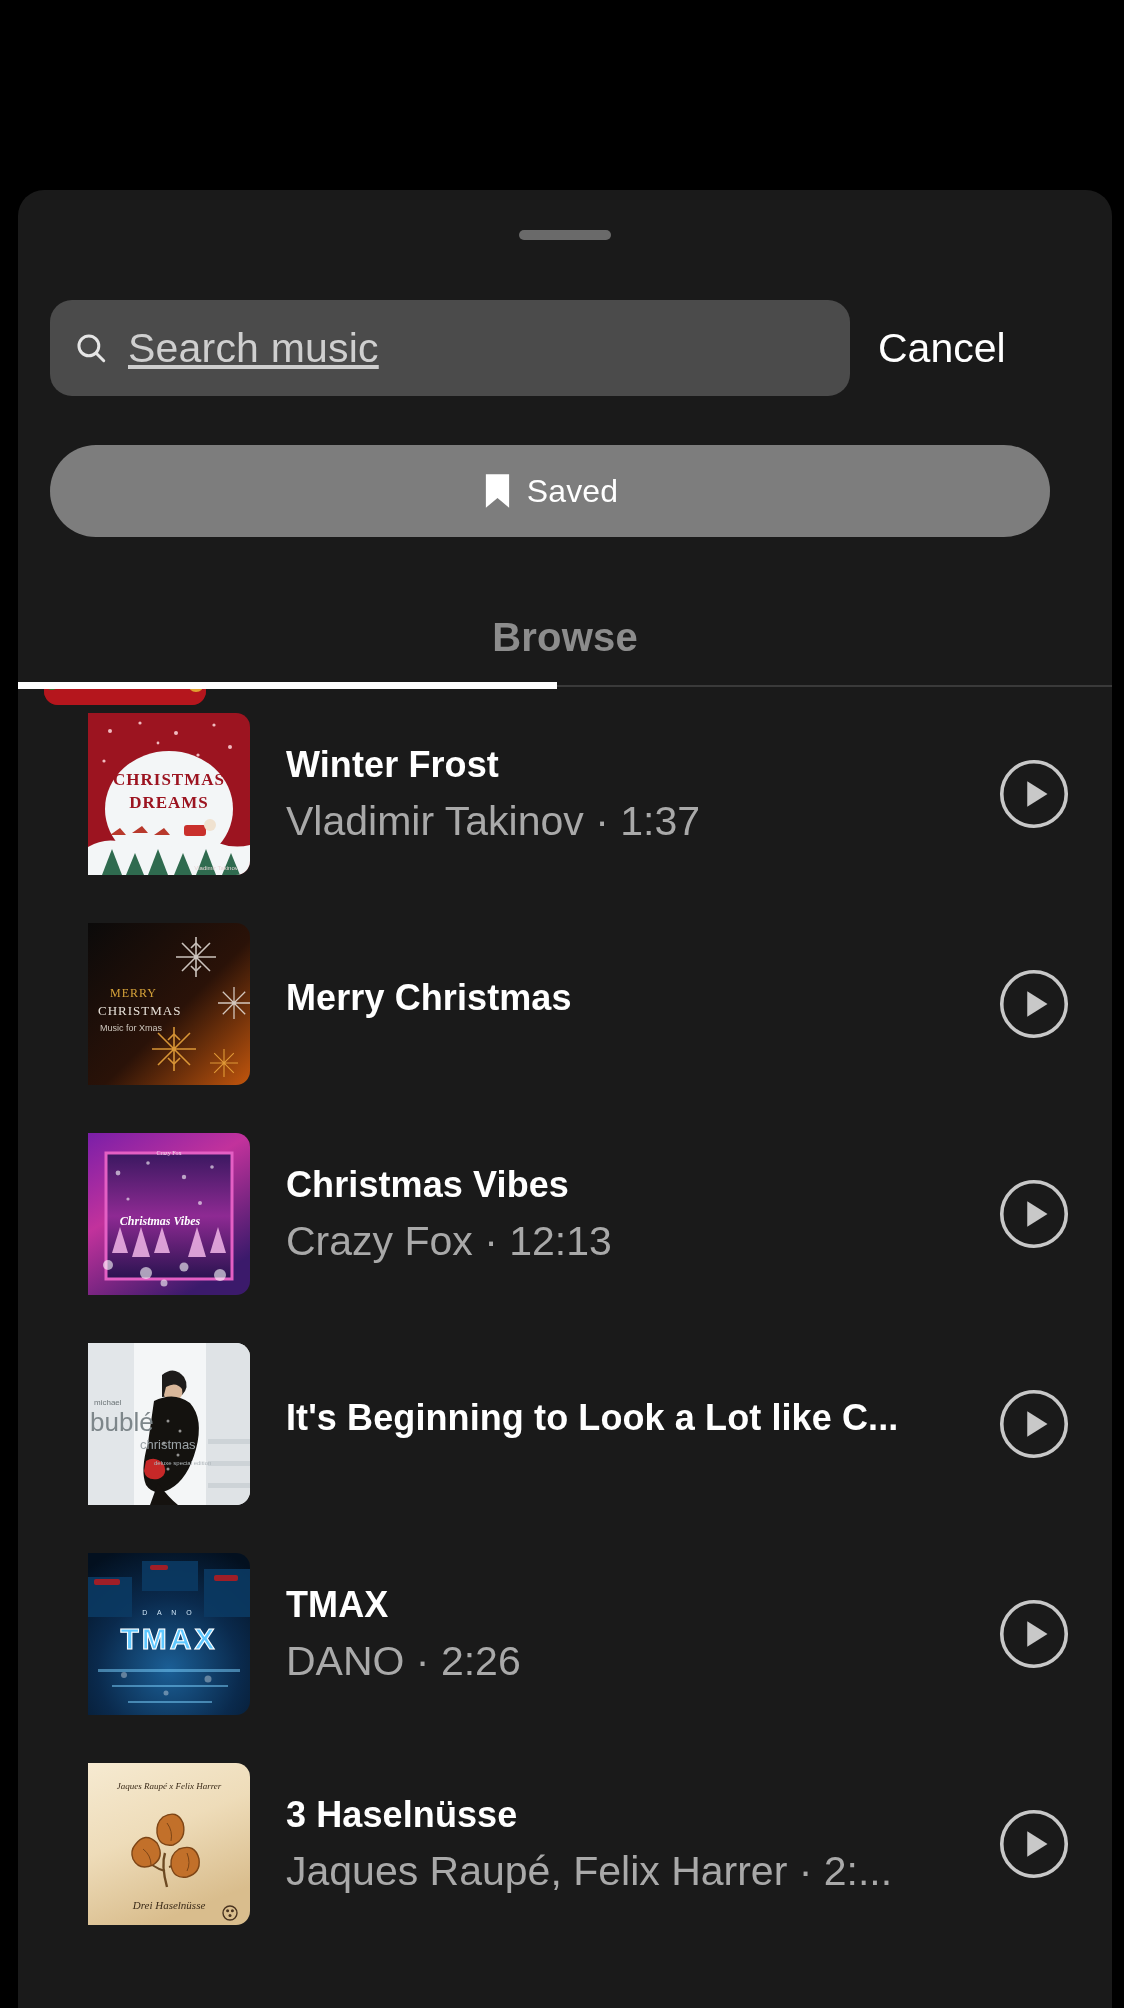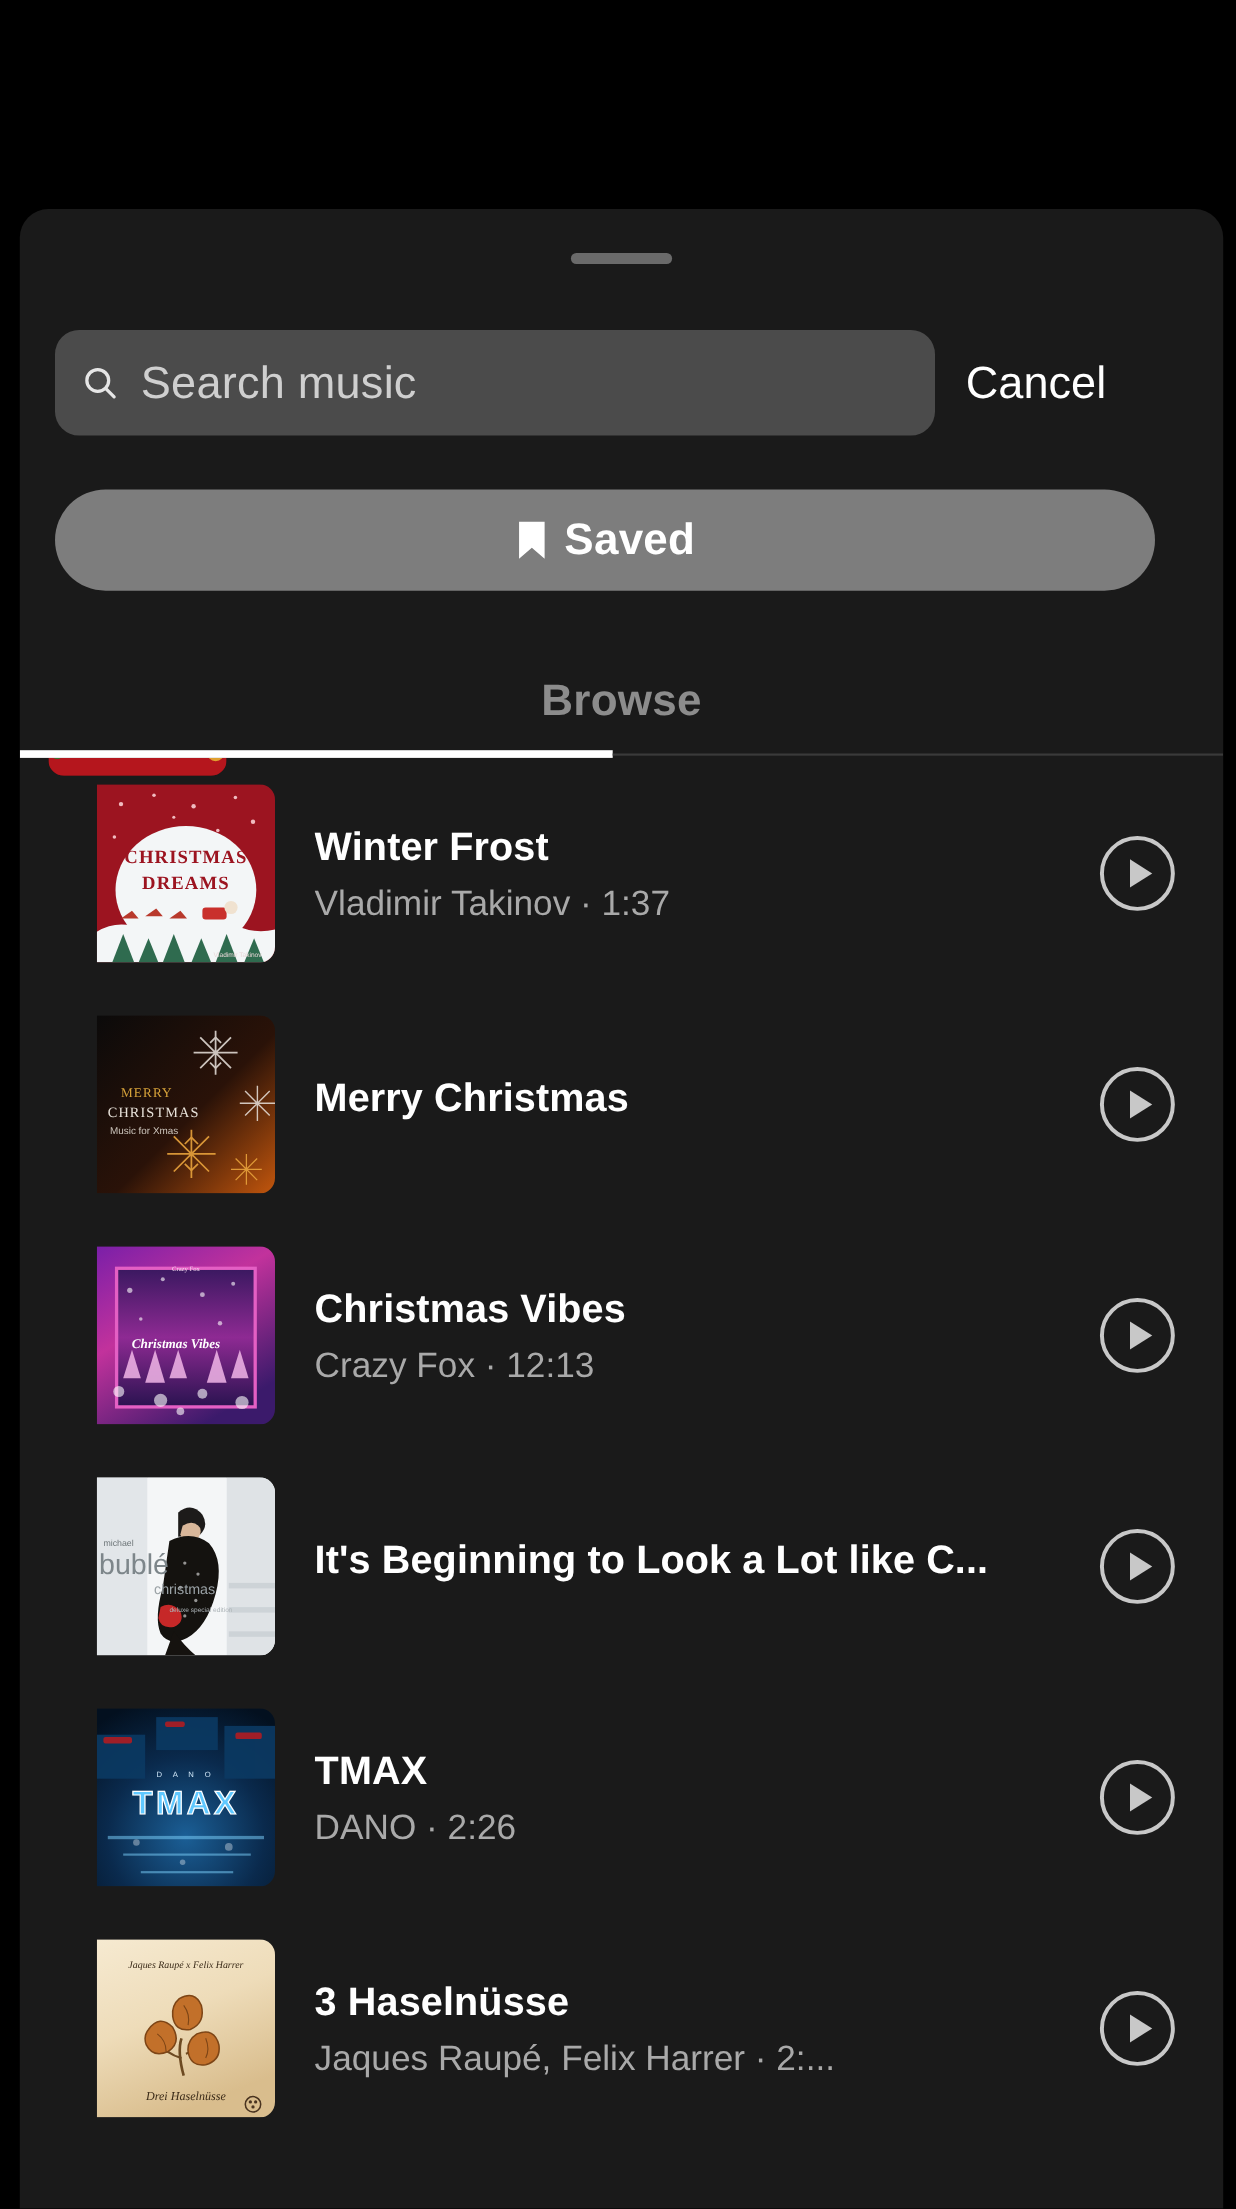--- a/index.html
+++ b/index.html
@@ -26,33 +26,34 @@
     display:flex;align-items:center;gap:22px;
   }
   #search-box{
     flex:0 0 auto;width:800px;height:96px;background:#4b4b4b;border-radius:22px;
     display:flex;align-items:center;padding:0 24px;box-sizing:border-box;gap:20px;
   }
   .search-glyph{width:34px;height:34px;flex:0 0 auto;display:block;}
   #search-placeholder{
     color:#cfcfcf;font-size:41px;font-weight:400;letter-spacing:.2px;
     white-space:nowrap;
+    text-decoration:underline;
   }
   #cancel-button{
     color:#ffffff;font-size:41px;font-weight:400;white-space:nowrap;cursor:pointer;
     padding-left:6px;
   }
   
   #saved-button{
     position:absolute;left:32px;top:255px;width:1000px;height:92px;
     background:#7d7d7d;border-radius:46px;
     display:flex;align-items:center;justify-content:center;gap:14px;cursor:pointer;
   }
   .bookmark-glyph{width:31px;height:37px;display:block;}
-  #saved-label{color:#fff;font-size:40px;font-weight:700;letter-spacing:.2px;}
+  #saved-label{color:#fff;font-size:32px;font-weight:400;letter-spacing:.2px;}
   
   #tabs{
     position:absolute;left:0;top:400px;width:1094px;height:95px;display:flex;
   }
   .tab{
     flex:1 1 0;display:flex;align-items:center;justify-content:center;
     font-size:40px;font-weight:700;cursor:pointer;letter-spacing:.2px;
   }
   .tab.active{color:#ffffff;}
   .tab.inactive{color:#8c8c8c;}
@@ -82,21 +83,21 @@
   }
   .art svg{display:block;width:162px;height:162px;}
   .track-text{
     flex:1 1 auto;min-width:0;padding-left:36px;padding-right:18px;
   }
   .track-title{
     color:#ffffff;font-size:36px;font-weight:700;letter-spacing:.1px;
     white-space:nowrap;overflow:hidden;margin-bottom:12px;
   }
   .track-meta{
-    color:#a9a9a9;font-size:32px;font-weight:400;white-space:nowrap;overflow:hidden;
+    color:#a9a9a9;font-size:41px;font-weight:400;white-space:nowrap;overflow:hidden;
   }
   .play-button{
     flex:0 0 auto;width:72px;height:72px;margin-right:42px;cursor:pointer;
   }
   .play-button svg{display:block;width:72px;height:72px;}
 </style>
 </head>
 <body>
 
 <div id="screen">

